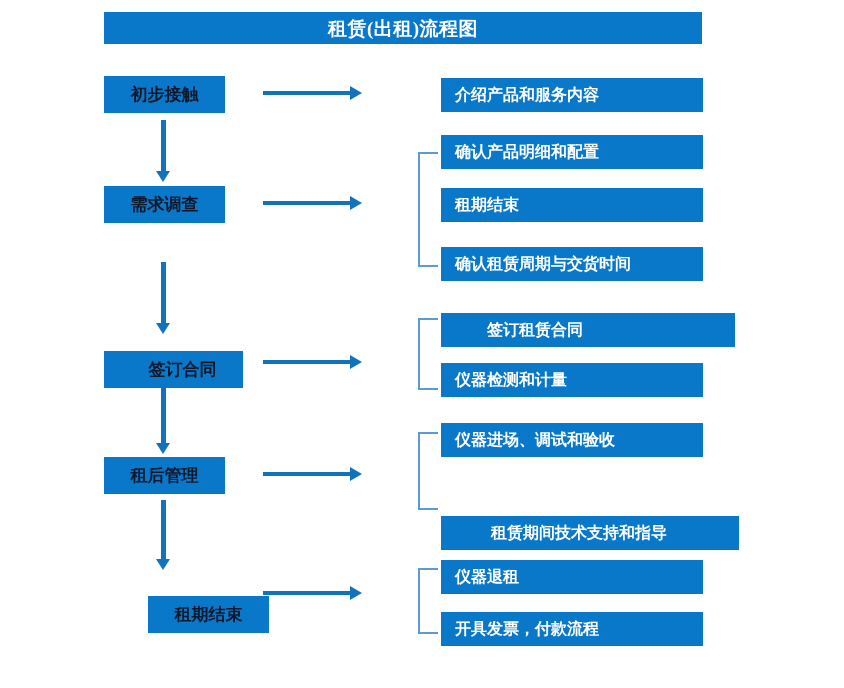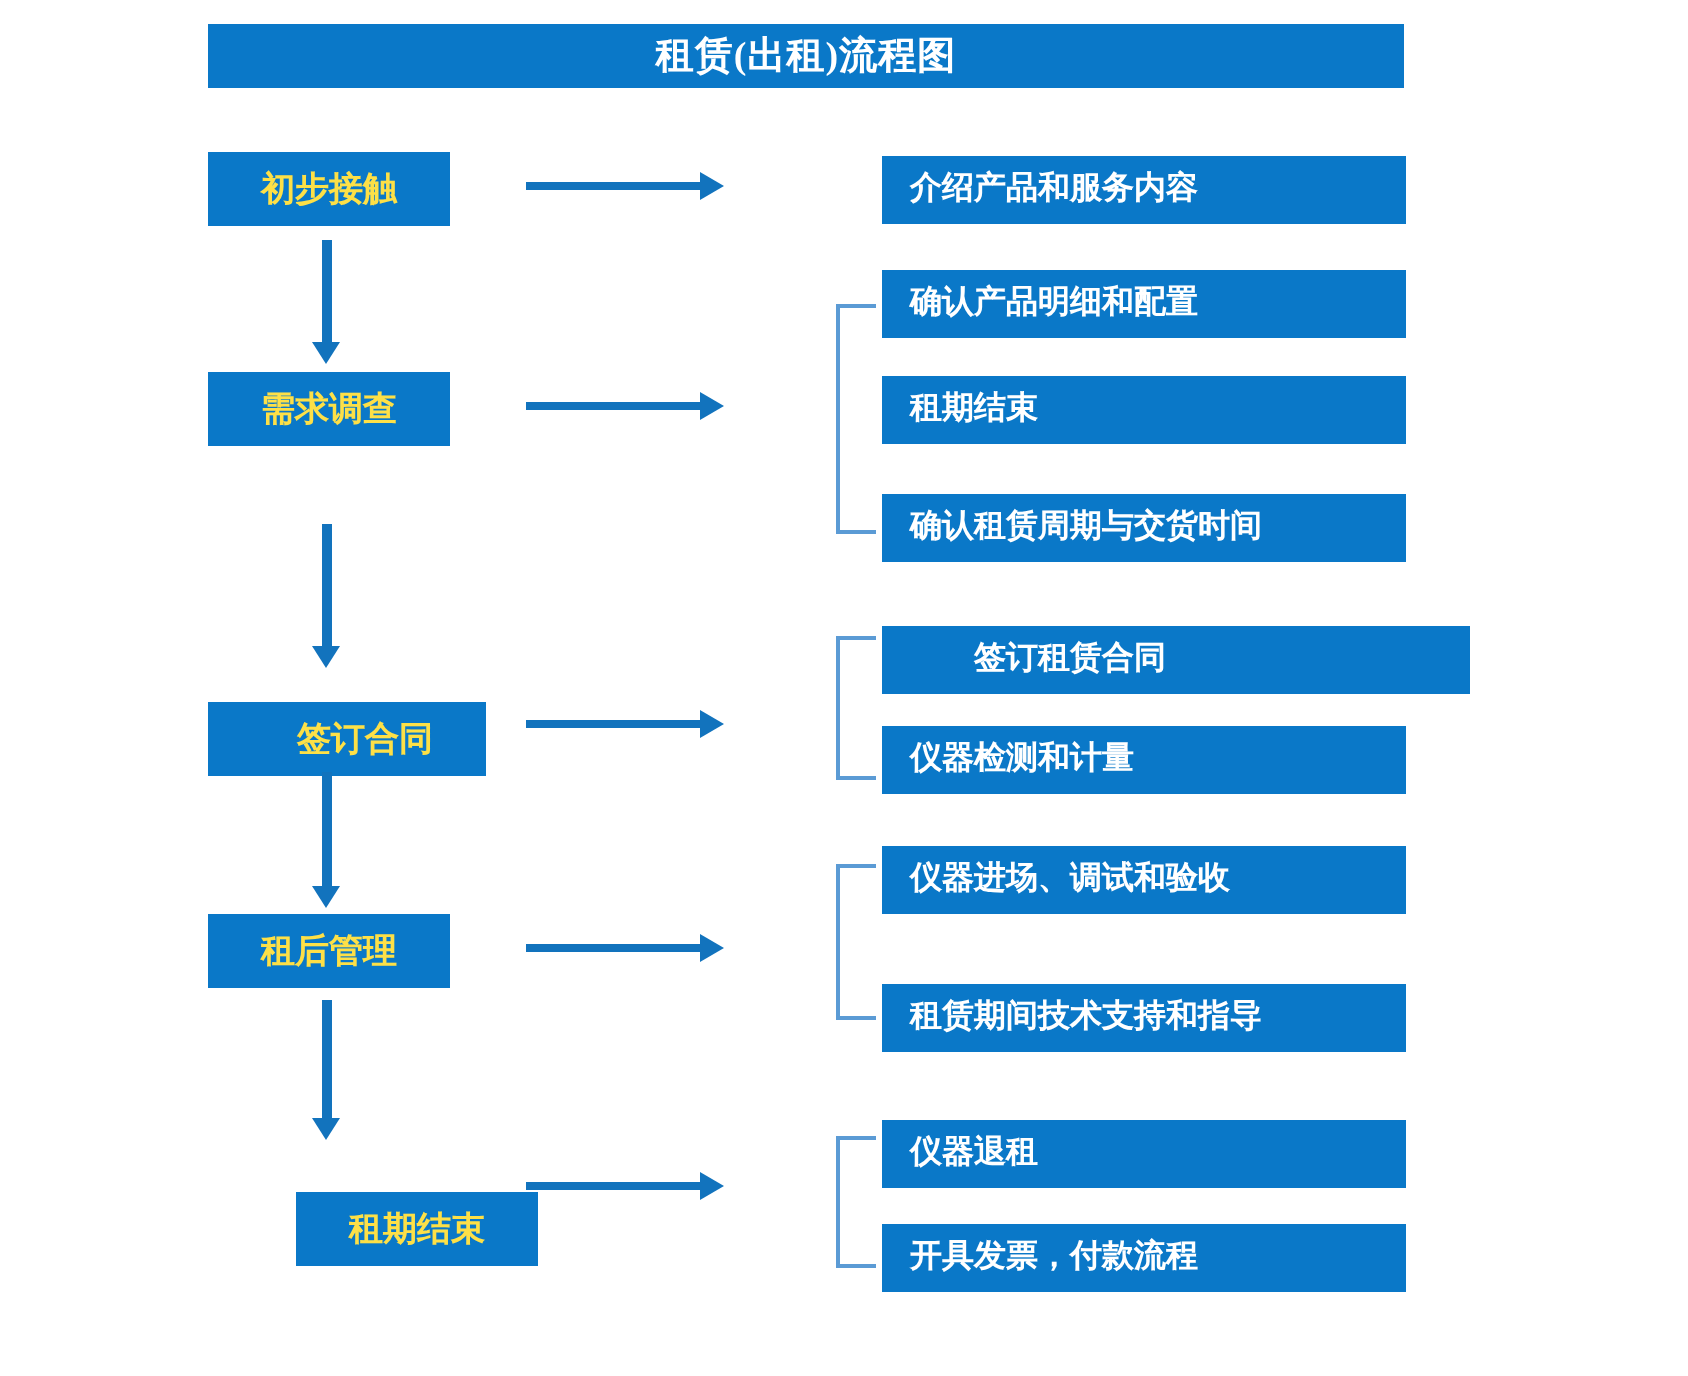--- a/index.html
+++ b/index.html
@@ -44,21 +44,21 @@
     position: absolute;
     left: 104px;
     width: 121px;
     height: 37px;
     background: #0a78c8;
     display: flex;
     align-items: center;
     justify-content: center;
   }
   .stage-box .stage-label {
-    color: #fde047;
+    color: #0f172a;
     font-size: 17px;
     font-weight: bold;
     line-height: 1;
   }
 
   
   .detail-box {
     position: absolute;
     left: 441px;
     width: 262px;
@@ -209,21 +209,21 @@
     <span class="stage-label">租后管理</span>
   </div>
   <div class="h-arrow" style="top:467px;">
     <div class="shaft"></div>
     <div class="head"></div>
   </div>
   <div class="bracket" style="top:432px; height:78px;"></div>
   <div class="detail-box" style="top:423px;font-family:Liberation Serif, serif;">
     <span class="detail-label">仪器进场、调试和验收</span>
   </div>
-  <div class="detail-box" style="top:492px;">
+  <div class="detail-box" style="top:516px;padding-left:36px;">
     <span class="detail-label">租赁期间技术支持和指导</span>
   </div>
 
   <div class="v-arrow" style="top:500px; height:70px;">
     <div class="shaft" style="height:59px;"></div>
     <div class="head"></div>
   </div>
 
   <div class="stage-box" style="top:596px;margin-left:44px;">
     <span class="stage-label">租期结束</span>

